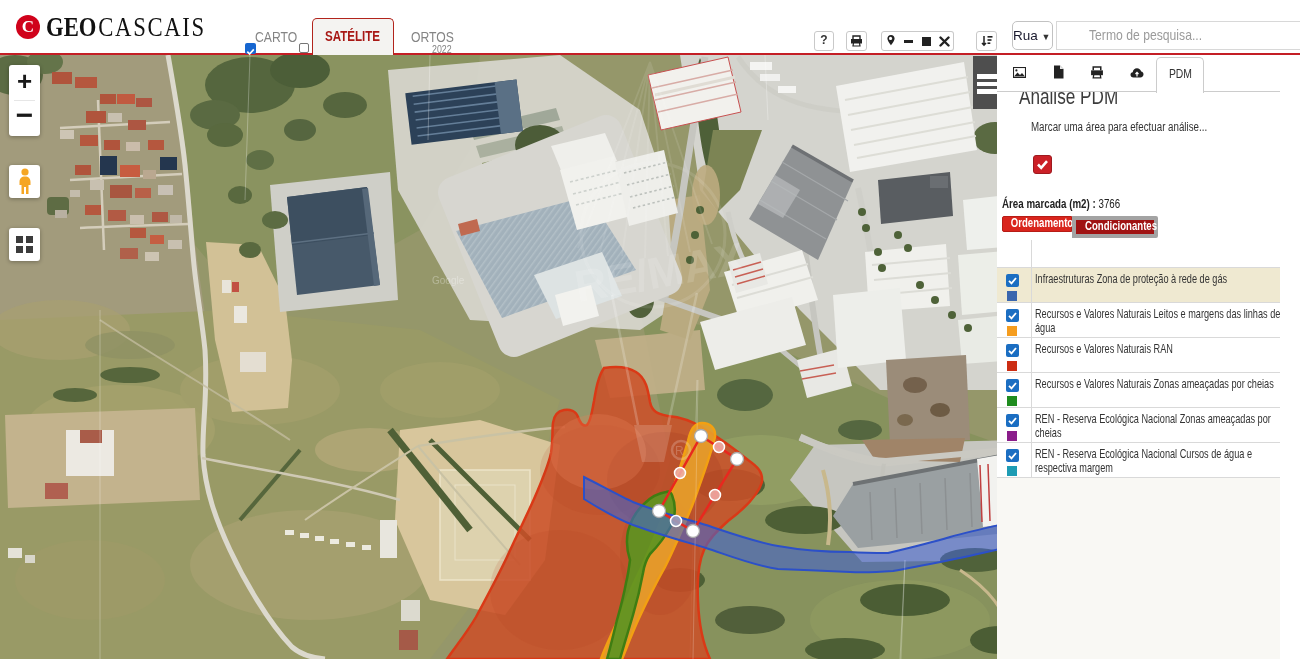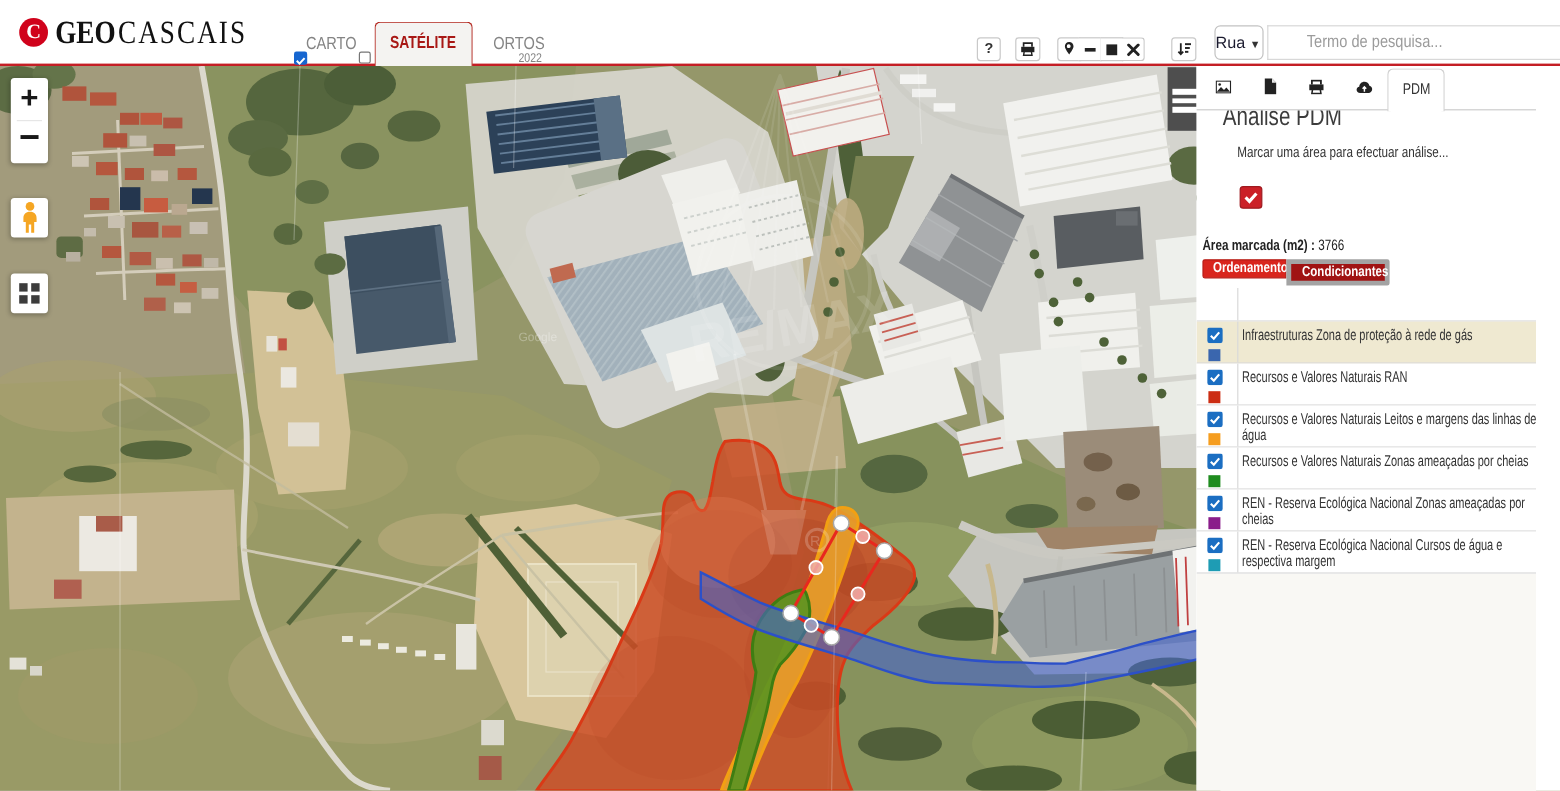--- a/index.html
+++ b/index.html
@@ -517,33 +517,33 @@
             <span class="sw" style="background:#3a66ae;"></span>
             <span class="vline"></span>
             <div class="lt">Infraestruturas Zona de proteção à rede de gás</div>
           </div>
 
         <div class="lrow">
             <span class="cb"><svg width="13" height="13" viewBox="0 0 13 13">
                 <rect width="13" height="13" rx="2" fill="#1b6ec2"></rect>
                 <path d="M3 6.8 L5.5 9.3 L10 4" stroke="#fff" stroke-width="1.8" fill="none"></path>
               </svg></span>
-            <span class="sw" style="background:#cc2d13;"></span>
+            <span class="sw" style="background:#f59d1f;"></span>
             <span class="vline"></span>
-            <div class="lt">Recursos e Valores Naturais RAN</div>
+            <div class="lt">Recursos e Valores Naturais Leitos e margens das linhas de<br>água</div>
           </div>
 
         <div class="lrow">
             <span class="cb"><svg width="13" height="13" viewBox="0 0 13 13">
                 <rect width="13" height="13" rx="2" fill="#1b6ec2"></rect>
                 <path d="M3 6.8 L5.5 9.3 L10 4" stroke="#fff" stroke-width="1.8" fill="none"></path>
               </svg></span>
-            <span class="sw" style="background:#f59d1f;"></span>
+            <span class="sw" style="background:#cc2d13;"></span>
             <span class="vline"></span>
-            <div class="lt">Recursos e Valores Naturais Leitos e margens das linhas de<br>água</div>
+            <div class="lt">Recursos e Valores Naturais RAN</div>
           </div>
 
         <div class="lrow">
             <span class="cb"><svg width="13" height="13" viewBox="0 0 13 13">
                 <rect width="13" height="13" rx="2" fill="#1b6ec2"></rect>
                 <path d="M3 6.8 L5.5 9.3 L10 4" stroke="#fff" stroke-width="1.8" fill="none"></path>
               </svg></span>
             <span class="sw" style="background:#1f8c1f;"></span>
             <span class="vline"></span>
             <div class="lt">Recursos e Valores Naturais Zonas ameaçadas por cheias</div>

